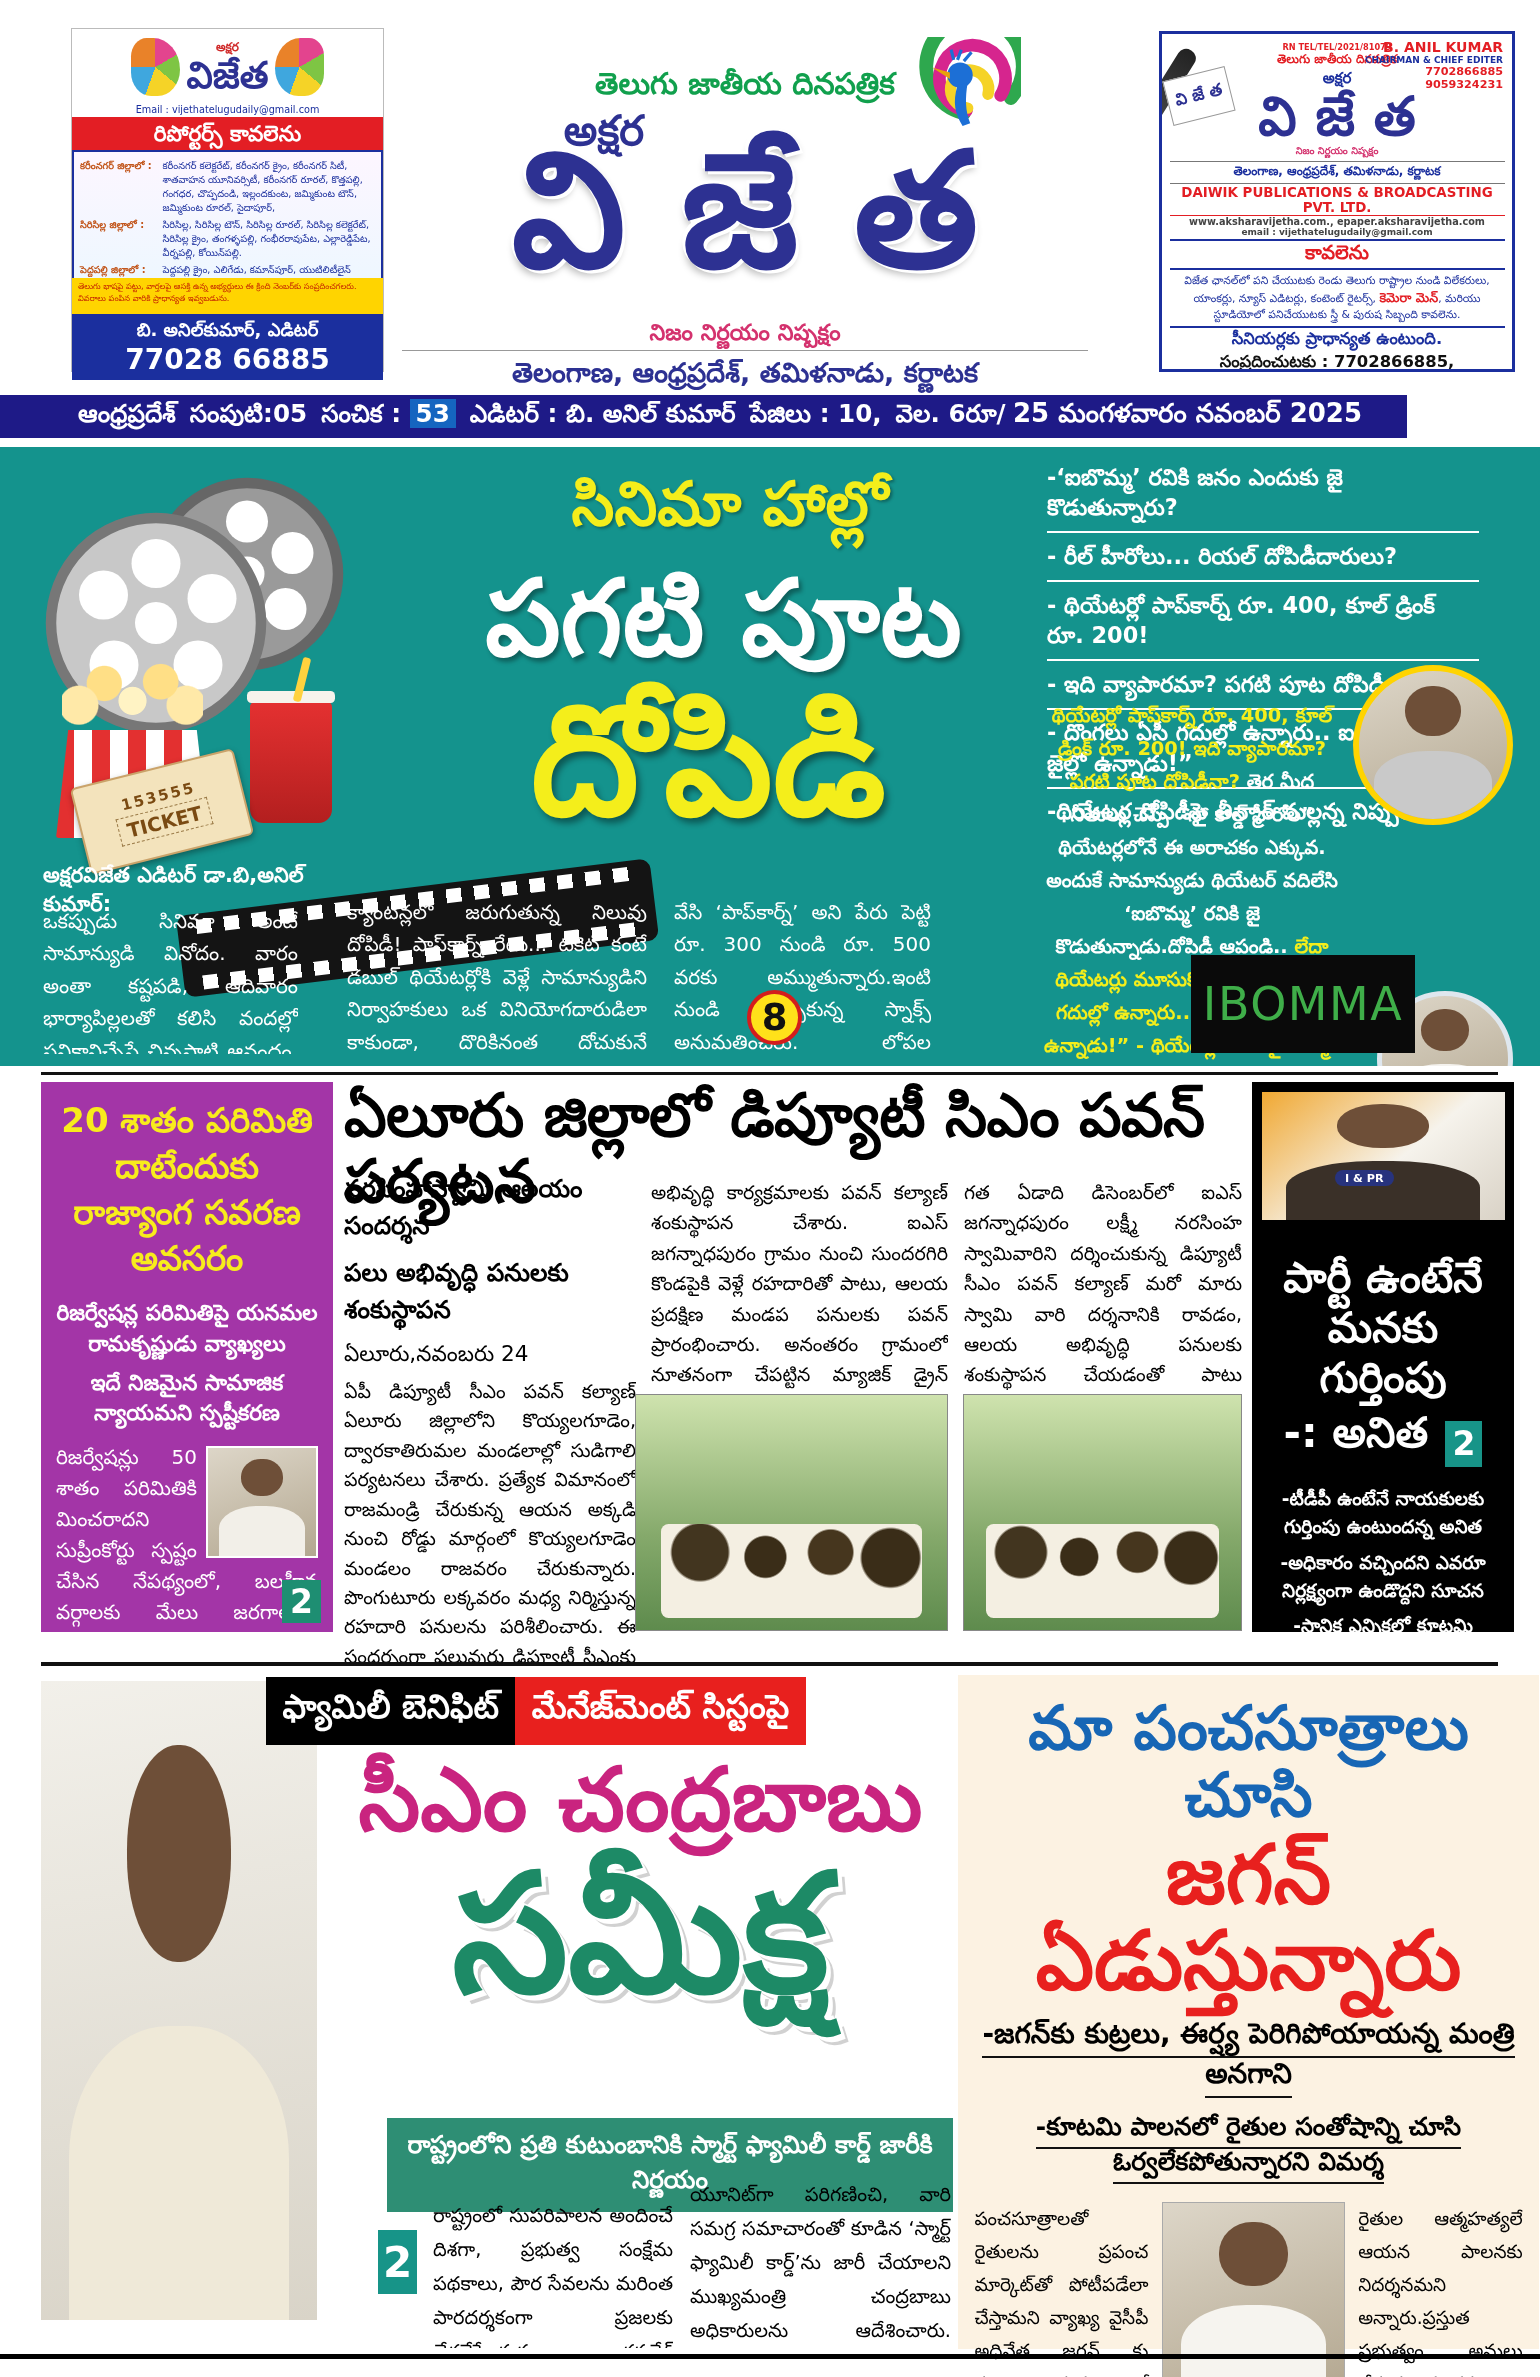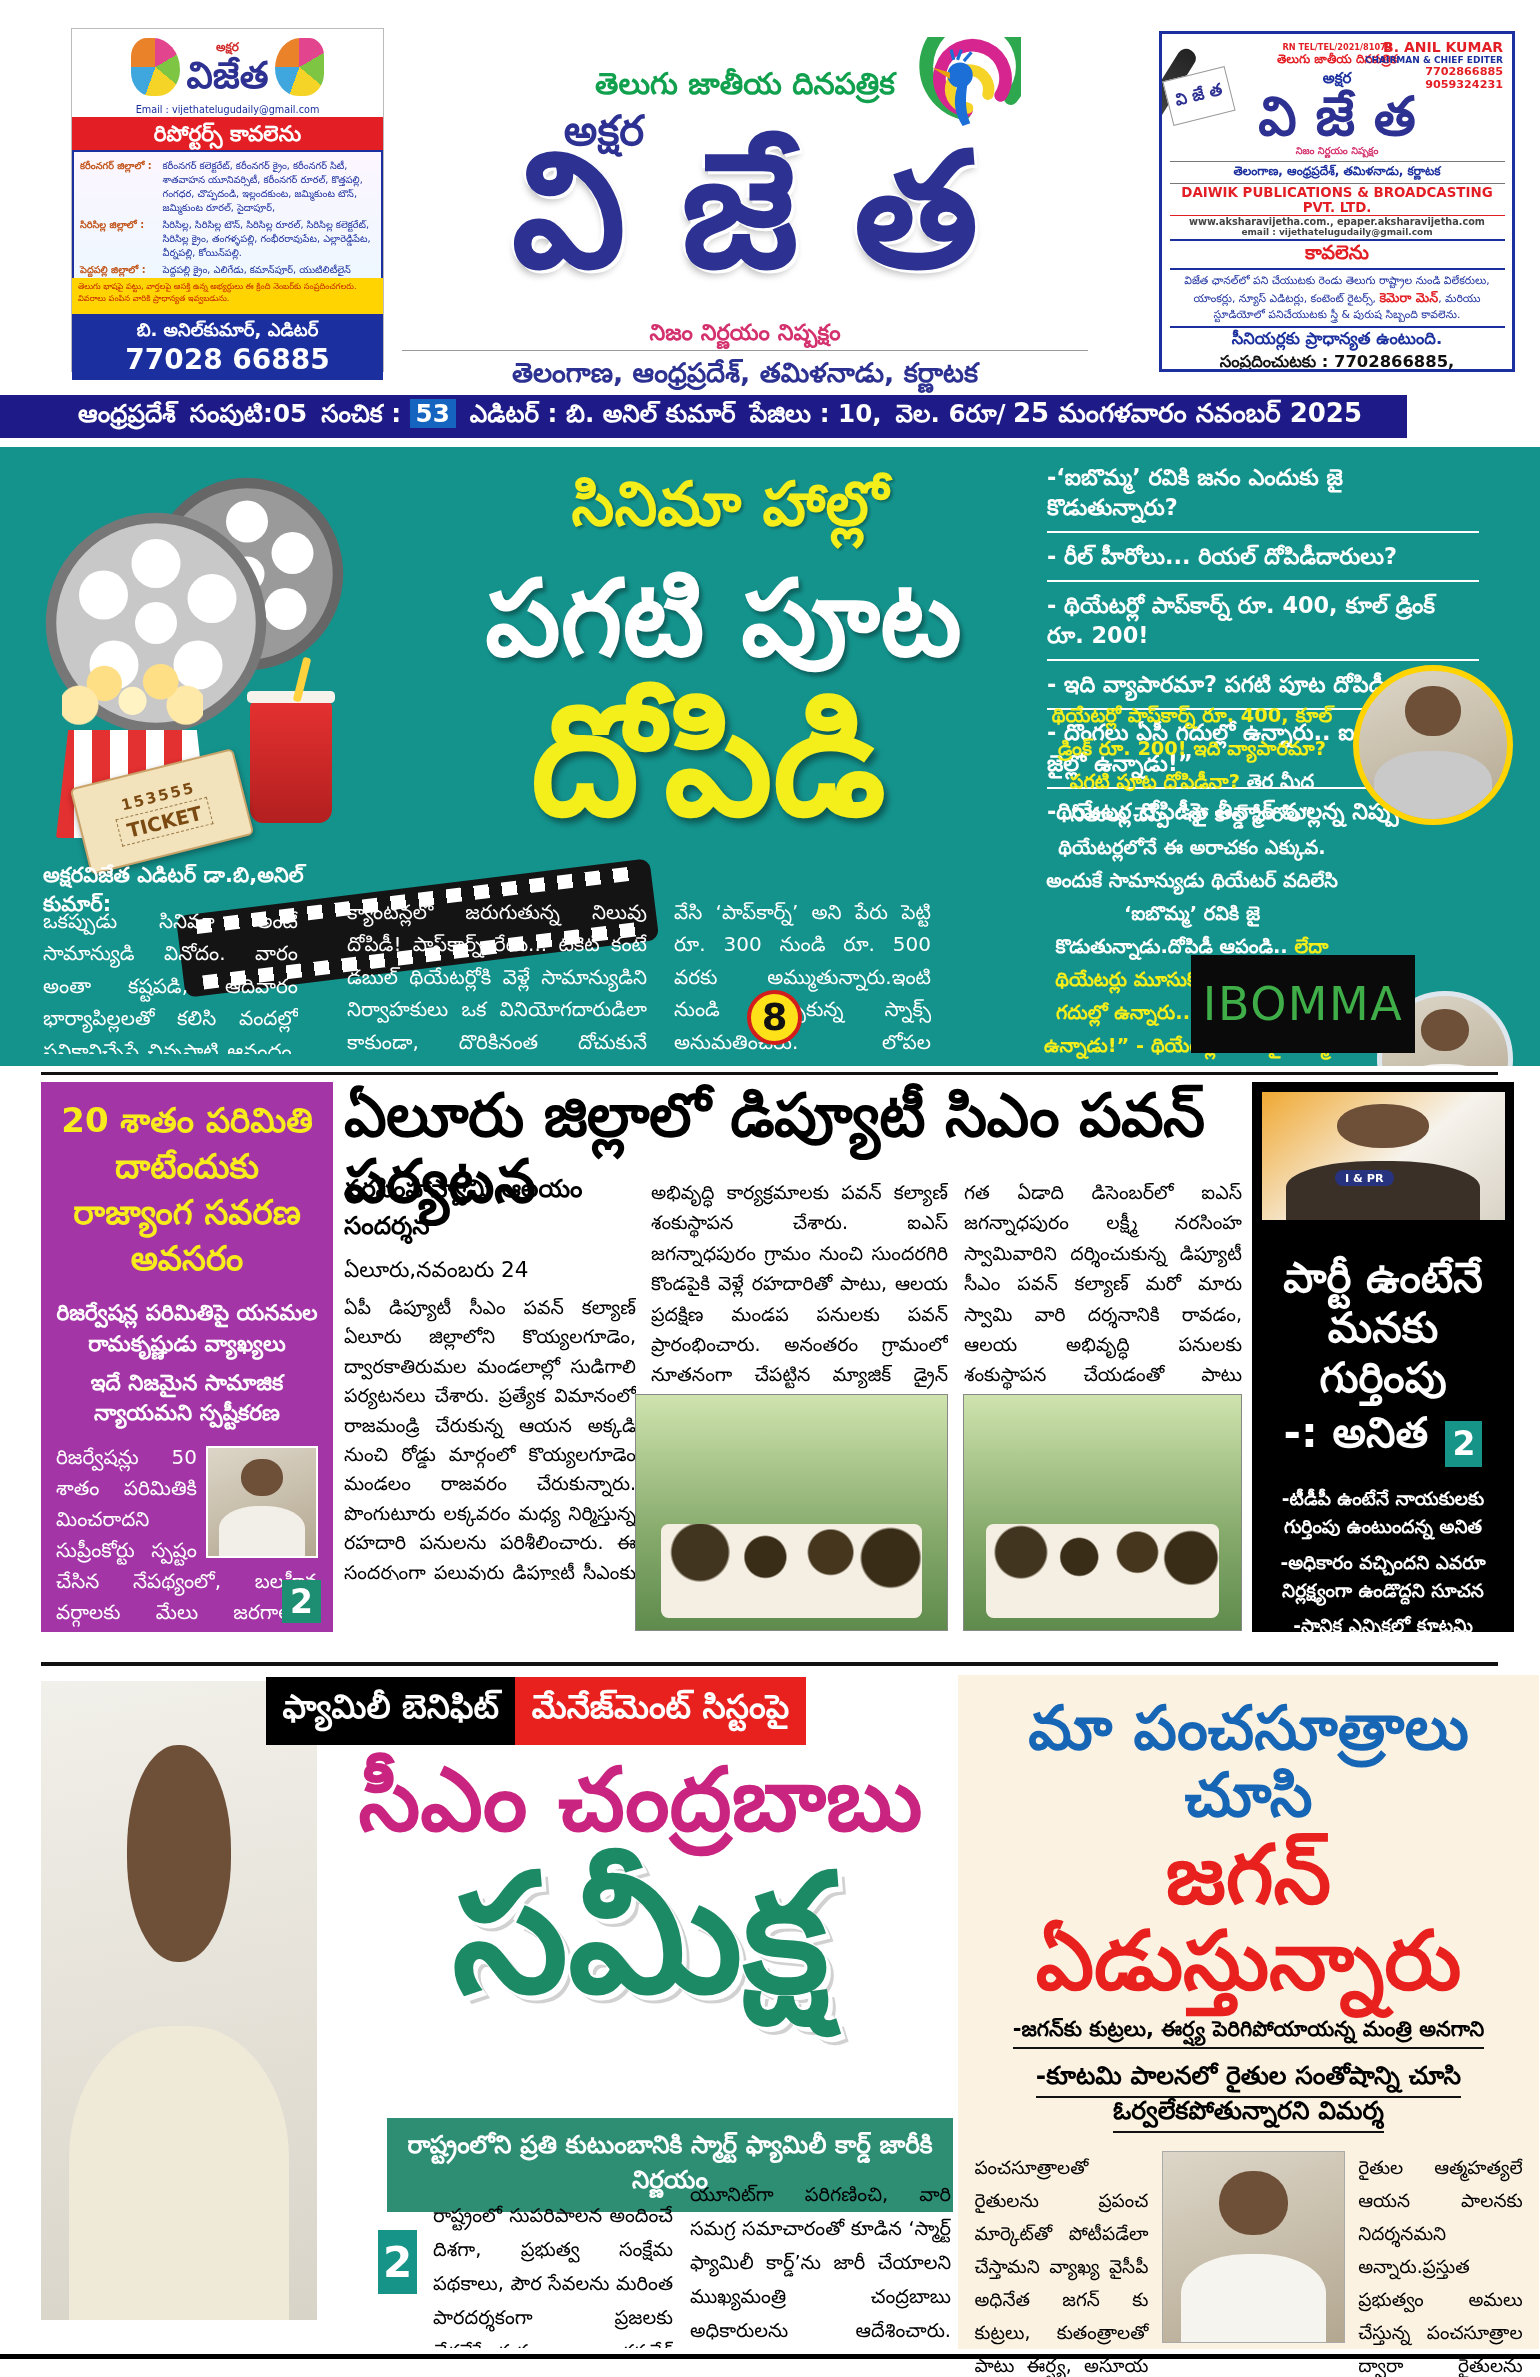--- a/index.html
+++ b/index.html
@@ -216,20 +216,21 @@
       <div class="ph" style="float:right;width:112px;height:112px;margin:4.5px 0 6px 9px;--shirt:#f2efe8;border:2.2px solid #fff;"></div>
       <div class="j" style="font-size:20px;line-height:1.55;">రిజర్వేషన్లు 50 శాతం పరిమితికి మించరాదని సుప్రీంకోర్టు స్పష్టం చేసిన నేపథ్యంలో, బలహీన వర్గాలకు మేలు జరగాలంటే రాజ్యాంగ సవరణ ఒక్కటే మార్గమని తెలుగుదేశం పార్టీ సీనియర్ నేత, మాజీ మంత్రి యనమల రామకృష్ణుడు అభిప్రాయపడ్డారు. రాజ్యాంగ సవరణ జరిగినప్పుడే దేశంలో నిజమైన సామాజిక న్యాయం సాధ్యమవుతుందని ఆయన అన్నారు.</div>
     </div>
     <div class="badge-square abs" style="right:12px;bottom:9px;width:39px;height:43px;font-size:33px;background:#1e8e72;">2</div>
   </div>
 
   <div class="abs" style="left:344px;top:1082px;width:898px;height:550px;">
     <div style="color:#000;font-size:60px;font-weight:900;line-height:1.1;letter-spacing:-0.7px;">ఏలూరు జిల్లాలో డిప్యూటీ సిఎం పవన్ పర్యటన</div>
     <div class="abs" style="left:0;top:89px;width:292px;">
       <div style="font-size:24.6px;font-weight:900;line-height:1.5;">నరసింహాస్వామి ఆలయం సందర్శన</div>
+      <div style="font-size:24.6px;font-weight:900;line-height:1.5;margin-top:10.4px;">పలు అభివృద్ధి పనులకు శంకుస్థాపన</div>
       <div style="font-size:21.6px;margin-top:12px;">ఏలూరు,నవంబరు 24</div>
       <div class="j" style="font-size:19px;line-height:1.55;margin-top:6px;height:287px;overflow:hidden;">ఏపీ డిప్యూటీ సీఎం పవన్ కల్యాణ్ ఏలూరు జిల్లాలోని కొయ్యలగూడెం, ద్వారకాతిరుమల మండలాల్లో సుడిగాలి పర్యటనలు చేశారు. ప్రత్యేక విమానంలో రాజమండ్రి చేరుకున్న ఆయన అక్కడి నుంచి రోడ్డు మార్గంలో కొయ్యలగూడెం మండలం రాజవరం చేరుకున్నారు. పొంగుటూరు లక్కవరం మధ్య నిర్మిస్తున్న రహదారి పనులను పరిశీలించారు. ఈ సందర్భంగా పలువురు డిప్యూటీ సీఎంకు వినతి పత్రాలు అందించారు. అనంతరం ద్వారకాతిరుమల మండలం ఐఎస్ జగన్నాధపురానికి చేరుకొని సుందరగిరి లక్ష్మీనరసింహస్వామి ఆలయాన్ని దర్శించుకున్నారు. ఈ సందర్భంగా పవన్ కల్యాణ్‌కు అధికారులు, ఆలయ సిబ్బంది పూర్ణ కుంభంతో ఆలయ మర్యాదలతో స్వాగతం పలికారు. స్వామివారికి పవన్ కల్యాణ్ పట్టు వస్త్రాలు సమర్పించి ప్రత్యేక పూజలు చేశారు. స్వామివారి దర్శనం అనంతరం పలు</div>
     </div>
     <div class="abs j" style="left:307px;top:95px;width:297px;font-size:19px;line-height:1.6;height:215px;overflow:hidden;">అభివృద్ధి కార్యక్రమాలకు పవన్ కల్యాణ్ శంకుస్థాపన చేశారు. ఐఎస్ జగన్నాధపురం గ్రామం నుంచి సుందరగిరి కొండపైకి వెళ్లే రహదారితో పాటు, ఆలయ ప్రదక్షిణ మండప పనులకు పవన్ ప్రారంభించారు. అనంతరం గ్రామంలో నూతనంగా చేపట్టిన మ్యాజిక్ డ్రైన్ పనులను డిప్యూటీ సీఎం పరిశీలించారు. ఇక, పవన్ పర్యటన నేపథ్యంలో పోలీసులు పటిష్ట భద్రత ఏర్పాటు చేశారు. అయినా పవన్ కల్యాణ్‌ని చూసేందుకు చుట్టుపక్కల గ్రామాల నుంచి ప్రజల పెద్ద ఎత్తున ప్రాంతానికి తరలి వచ్చారు.</div>
     <div class="abs j" style="left:620px;top:95px;width:278px;font-size:19px;line-height:1.6;height:215px;overflow:hidden;">గత ఏడాది డిసెంబర్‌లో ఐఎస్ జగన్నాధపురం లక్ష్మీ నరసింహ స్వామివారిని దర్శించుకున్న డిప్యూటీ సీఎం పవన్ కల్యాణ్ మరో మారు స్వామి వారి దర్శనానికి రావడం, ఆలయ అభివృద్ధి పనులకు శంకుస్థాపన చేయడంతో పాటు గ్రామంలో పలు అభివృద్ధి పనులను చేపట్టడంతో స్థానికులు సంతోషం వ్యక్తం చేస్తున్నారు. పవన్ కల్యాణ్ పర్యటనకు జిల్లా ఇంఛార్జ్ మంత్రి నాదెండ్ల మనోహర్ తో పాటు పలువురు ఎమ్మెల్యేలు హాజరయ్యారు.</div>
     <div class="crowd abs" style="left:291px;top:312px;width:313px;height:237px;border:1.5px solid #888;"></div>
     <div class="crowd abs" style="left:619px;top:312px;width:279px;height:237px;border:1.5px solid #888;"></div>
   </div>
 
   <div class="abs" style="left:1252px;top:1082px;width:262px;height:550px;background:#000;color:#fff;padding:9.7px;">
@@ -259,21 +260,21 @@
     <div class="c" style="color:#1d8a66;font-size:165px;font-weight:900;line-height:1.0;margin-top:6px;text-shadow:4.5px 4.5px 0 #fff,-3px -3px 0 #fff,7.5px 7.5px 0 rgba(0,0,0,.18);">సమీక్ష</div>
     <div class="c" style="position:absolute;left:67px;top:441px;width:566px;background:#2e8e74;color:#fff;font-size:24.6px;font-weight:bold;padding:12px 7.5px;">రాష్ట్రంలోని ప్రతి కుటుంబానికి స్మార్ట్ ఫ్యామిలీ కార్డ్ జారీకి నిర్ణయం</div>
     <div class="badge-square abs" style="left:58px;top:553px;width:39px;height:64px;font-size:42px;">2</div>
     <div class="abs j" style="left:113px;top:522px;width:240px;font-size:19.4px;line-height:1.75;height:149px;overflow:hidden;">రాష్ట్రంలో సుపరిపాలన అందించే దిశగా, ప్రభుత్వ సంక్షేమ పథకాలు, పౌర సేవలను మరింత పారదర్శకంగా ప్రజలకు చేరవేసేందుకు ఆంధ్రప్రదేశ్ ప్రభుత్వం ఒక విప్లవాత్మకమైన అడుగు ముందుకు వేసింది. రాష్ట్రంలోని ప్రతి కుటుంబాన్ని, ఒక</div>
     <div class="abs j" style="left:370px;top:501px;width:261px;font-size:19.4px;line-height:1.75;height:171px;overflow:hidden;">యూనిట్‌గా పరిగణించి, వారి సమగ్ర సమాచారంతో కూడిన ‘స్మార్ట్ ఫ్యామిలీ కార్డ్’ను జారీ చేయాలని ముఖ్యమంత్రి చంద్రబాబు అధికారులను ఆదేశించారు. ‘ఫ్యామిలీ బెనిఫిట్ మేనేజ్‌మెంట్ సిస్టం’ (ఎఫ్‌బీఎంఎస్) అమలు ద్వారా కుటుంబ సాధికారిత సాధించాలని ఆయన స్పష్టం చేశారు.</div>
   </div>
 
   <div class="abs" style="left:958px;top:1675px;width:581px;height:674px;background:#fcf2e2;padding:19.4px 16.4px;">
     <div class="c" style="color:#1766b5;font-size:61px;font-weight:900;line-height:1.1;">మా పంచసూత్రాలు చూసి</div>
     <div class="c" style="color:#e8201e;font-size:82px;font-weight:900;line-height:1.05;margin-top:3px;">జగన్ ఏడుస్తున్నారు</div>
-    <div class="c" style="margin-top:13.4px;"><span class="underlined" style="font-size:21px;font-weight:900;">-జగన్‌కు కుట్రలు, ఈర్ష్య పెరిగిపోయాయన్న మంత్రి అనగాని</span></div>
+    <div class="c" style="margin-top:13.4px;"><span class="underlined" style="font-size:28px;font-weight:900;">-జగన్‌కు కుట్రలు, ఈర్ష్య పెరిగిపోయాయన్న మంత్రి అనగాని</span></div>
     <div class="c" style="margin-top:15px;"><span class="underlined" style="font-size:25px;font-weight:900;">-కూటమి పాలనలో రైతుల సంతోషాన్ని చూసి ఓర్వలేకపోతున్నారని విమర్శ</span></div>
     <div style="display:flex;gap:13.4px;margin-top:19.4px;height:358px;overflow:hidden;">
       <div class="j" style="width:174px;font-size:18.6px;line-height:1.78;">పంచసూత్రాలతో రైతులను ప్రపంచ మార్కెట్‌తో పోటీపడేలా చేస్తామని వ్యాఖ్య వైసీపీ అధినేత జగన్ కు కుట్రలు, కుతంత్రాలతో పాటు ఈర్ష్య, అసూయ కూడా పెరిగిపోతున్నాయని రాష్ట్ర మంత్రి అనగాని సత్యప్రసాద్ విమర్శించారు. కూటమి ప్రభుత్వం అధికారంలోకి వచ్చాక రైతులు సంతోషంగా ఉండటాన్ని ఆయన జీర్ణించుకోలేకపోతున్నారని ఎద్దేవా చేశారు. ప్రభుత్వం రైతుల సాధికారత కోసం ‘పంచసూత్రాలు’ అమలు చేస్తుంటే, వారి</div>
       <div style="width:183px;">
         <div class="ph" style="width:183px;height:192px;--shirt:#f6f4ef;border:0.7px solid #aaa;"></div>
 
       </div>
       <div class="j" style="width:174px;font-size:18.6px;line-height:1.78;">రైతుల ఆత్మహత్యలే ఆయన పాలనకు నిదర్శనమని అన్నారు.ప్రస్తుత ప్రభుత్వం అమలు చేస్తున్న పంచసూత్రాల ద్వారా రైతులను ఆర్థికంగా బలోపేతం చేస్తామని అనగాని భరోసా ఇచ్చారు. రైతులు తాము పండించిన ఉత్పత్తులతో ప్రపంచ మార్కెట్‌లో పోటీ పడే స్థాయికి ఎదుగుతారని ధీమా వ్యక్తం చేశారు. రైతుల భవిష్యత్తును ఉజ్వలంగా తీర్చిదిద్దుతుంటే, జగన్ ఓర్వలేకే విమర్శలు చేస్తున్నారని వ్యాఖ్యానించారు.</div>
     </div>
   </div>

